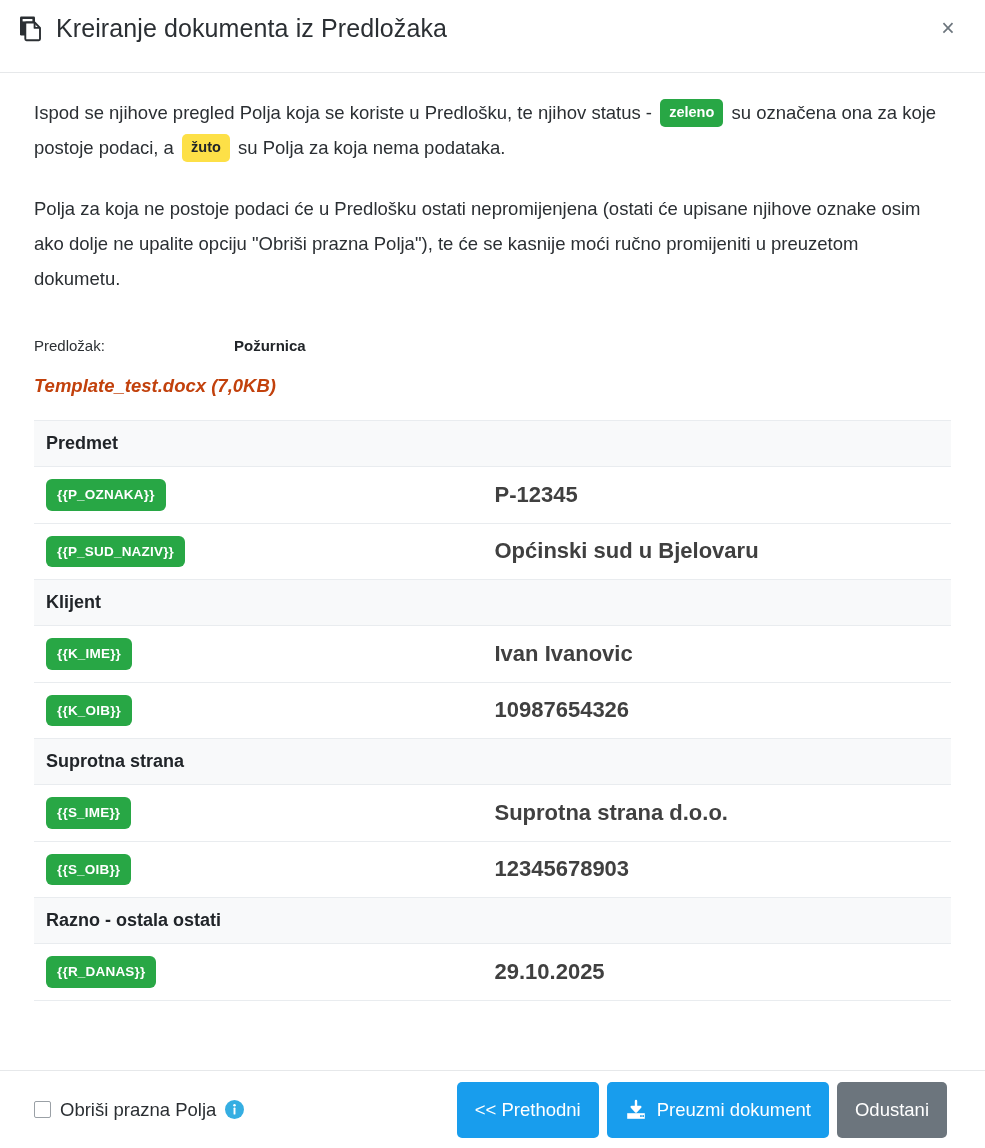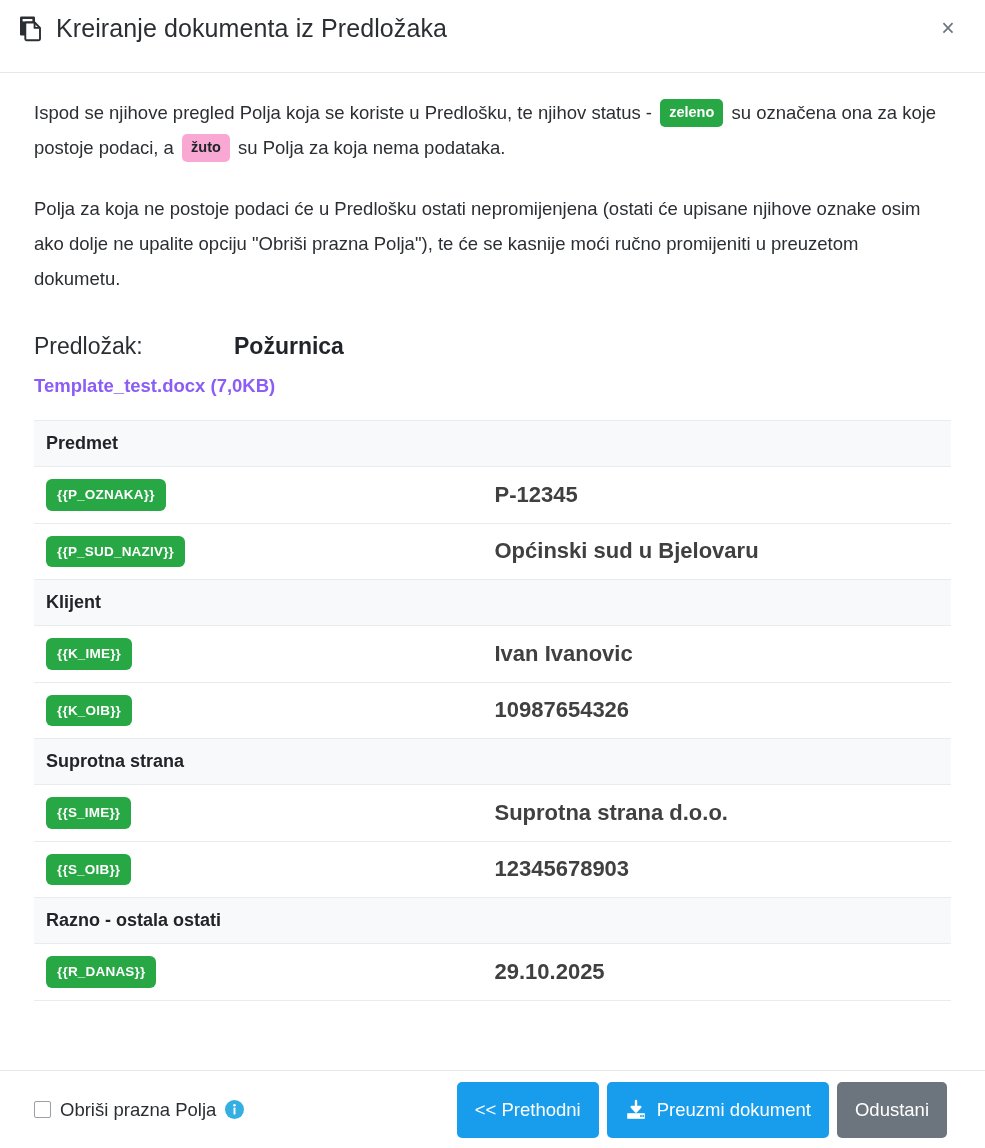--- a/index.html
+++ b/index.html
@@ -60,28 +60,28 @@
     display: inline-block;
     border-radius: 5px;
     font-size: 14.5px;
     font-weight: 700;
     line-height: 1;
     padding: 6px 9px 7px 9px;
     vertical-align: 2px;
     margin: 0 3px;
   }
   .pill-green { background: #28a745; color: #ffffff; text-align: right; }
-  .pill-yellow { background: #f9a8d4; color: #212529; }
+  .pill-yellow { background: #fde047; color: #212529; }
 
   
   .tpl-meta { margin-top: 4px; }
-  .tpl-row { display: flex; align-items: baseline; font-size: 23px; line-height: 40px; }
+  .tpl-row { display: flex; align-items: baseline; font-size: 15px; line-height: 40px; }
   .tpl-label { width: 200px; flex: 0 0 200px; color:#2b2f33; font-weight: 400; }
   .tpl-value { font-weight: 700; color:#212529; }
-  .tpl-file { font-size: 18.5px; font-weight: 700; color: #8b5cf6; line-height: 40px; }
+  .tpl-file { font-size: 18.5px; font-weight: 700; color: #c2410c; line-height: 40px; font-style: italic; }
 
   
   .fields-table {
     width: 917px;
     border-collapse: collapse;
     margin-top: 14px;
     table-layout: fixed;
   }
   .fields-table tr { border-top: 1px solid #e9ecef; }
   .fields-table tr:last-child { border-bottom: 1px solid #e9ecef; }

